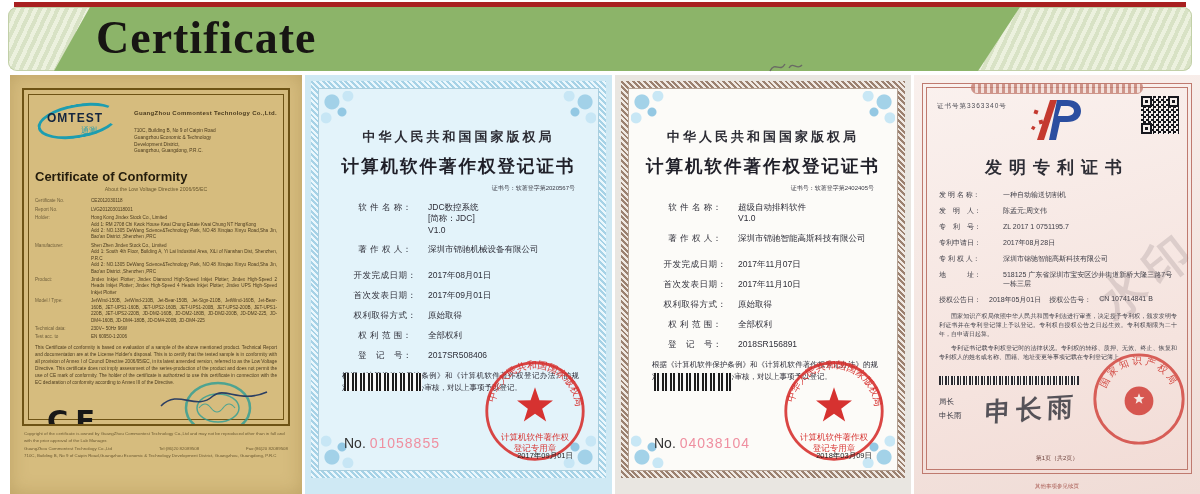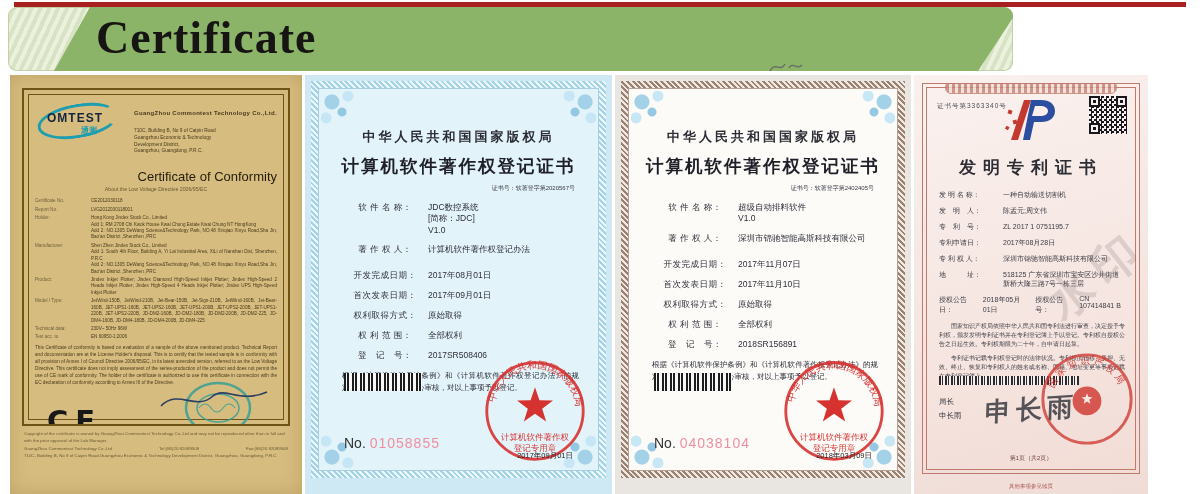--- a/index.html
+++ b/index.html
@@ -1,47 +1,47 @@
 <!DOCTYPE html>
 <html><head>
 <meta charset="utf-8">
 <style>
   html,body{margin:0;padding:0;background:#fff;}
   .page{position:relative;width:1200px;height:494px;background:#fff;overflow:hidden;
         font-family:"Liberation Sans",sans-serif;}
 
   
   .red-strip{position:absolute;top:2px;left:14px;width:1172px;height:5px;background:#a82020;}
-  .banner{position:absolute;top:7px;left:8px;width:1005px;height:64px;border-radius:9px;
+  .banner{position:absolute;top:7px;left:8px;width:1184px;height:64px;border-radius:9px;
           background:repeating-linear-gradient(115deg,#ecf1de 0 4px,#d8e2c5 4px 8px);
           box-shadow:inset 0 0 0 1px #c2d0a8;overflow:hidden;}
   .banner-green{position:absolute;top:0;bottom:0;left:46px;width:966px;background:#8cb469;
           clip-path:polygon(36px 0,100% 0,calc(100% - 42px) 100%,0 100%);}
   .banner-title{position:absolute;left:88px;top:0;line-height:62px;
           font-family:"Liberation Serif",serif;font-weight:bold;font-size:46px;color:#171513;letter-spacing:1px;}
 
   
   .col{position:absolute;top:75px;height:419px;overflow:hidden;}
   #col1{left:10px;width:292px;background:#d6bc7e;box-shadow:inset 0 0 18px rgba(120,90,30,.25);}
   #col2{left:305px;width:307px;background:#cfe9f4;}
   #col3{left:615px;width:296px;background:#e9e6e1;}
-  #col4{left:914px;width:234px;background:linear-gradient(165deg,#f9f0ed,#f0dcd6);}
+  #col4{left:914px;width:286px;background:linear-gradient(165deg,#f9f0ed,#f0dcd6);}
 
   
   .ce-frame{position:absolute;left:12px;right:12px;top:13px;height:338px;border:2px solid #6e5315;
             outline:1px solid #6e5315;outline-offset:-7px;padding:9px 11px 0;box-sizing:border-box;overflow:hidden;}
   .ce-head{display:flex;gap:7px;}
   .ce-logo{flex:0 0 92px;position:relative;height:40px;}
   .ce-ring{position:absolute;top:5px;left:2px;width:76px;height:28px;border:3px solid #1d9db0;
            border-radius:50%;border-right-color:transparent;transform:rotate(-10deg);}
   .ce-logo-text{position:absolute;top:12px;left:12px;font-weight:bold;font-size:12px;color:#14253f;letter-spacing:1px;}
-  .ce-logo-cn{position:absolute;top:26px;left:46px;font-size:8px;font-weight:bold;color:#1d9db0;}
+  .ce-logo-cn{position:absolute;top:26px;left:46px;font-size:8px;font-weight:normal;color:#1d9db0;}
   .ce-company{font-size:4.8px;color:#4a3a1d;line-height:1.45;padding-top:3px;white-space:pre-line;}
   .ce-company .name{font-weight:bold;font-size:6px;letter-spacing:.3px;margin-bottom:3px;}
-  .ce-title{text-align:right;font-weight:normal;font-size:13px;color:#241c0c;margin-top:7px;}
+  .ce-title{text-align:left;font-weight:bold;font-size:13px;color:#241c0c;margin-top:7px;}
   .ce-sub{text-align:center;font-size:5.2px;color:#6a5930;margin-top:2px;}
   .ce-fields{margin-top:6px;}
   .ce-row{display:flex;margin-bottom:2px;}
   .ce-row .lb{flex:0 0 56px;font-size:4.6px;color:#6f5e3a;}
   .ce-row .vl{flex:1;font-size:4.6px;color:#4b3b1e;white-space:pre-line;line-height:1.4;text-align:justify;}
   .ce-body{font-size:4.7px;color:#4b3b1e;text-align:justify;line-height:1.5;margin-top:3px;}
   .ce-bottom{position:relative;height:54px;margin-top:2px;}
   .ce-mark{position:absolute;left:12px;bottom:4px;font-family:"DejaVu Sans",sans-serif;
            font-size:29px;font-weight:bold;letter-spacing:7px;color:#181818;}
   .ce-stamp{position:absolute;right:24px;top:-8px;opacity:.8;}
@@ -226,21 +226,21 @@
       <div class="sw-certno">证书号：软著登字第2020567号</div>
       <div class="sw-fields">
         <div class="sw-row">
             <span class="lb">软 件 名 称：</span>
             <span class="vl">JDC数控系统
 [简称：JDC]
 V1.0</span>
           </div>
         <div class="sw-row gap">
             <span class="lb">著 作 权 人：</span>
-            <span class="vl">计算机软件著作权登记办法</span>
+            <span class="vl">深圳市锦驰机械设备有限公司</span>
           </div>
         <div class="sw-row">
             <span class="lb">开发完成日期：</span>
             <span class="vl">2017年08月01日</span>
           </div>
         <div class="sw-row">
             <span class="lb">首次发表日期：</span>
             <span class="vl">2017年09月01日</span>
           </div>
         <div class="sw-row">

